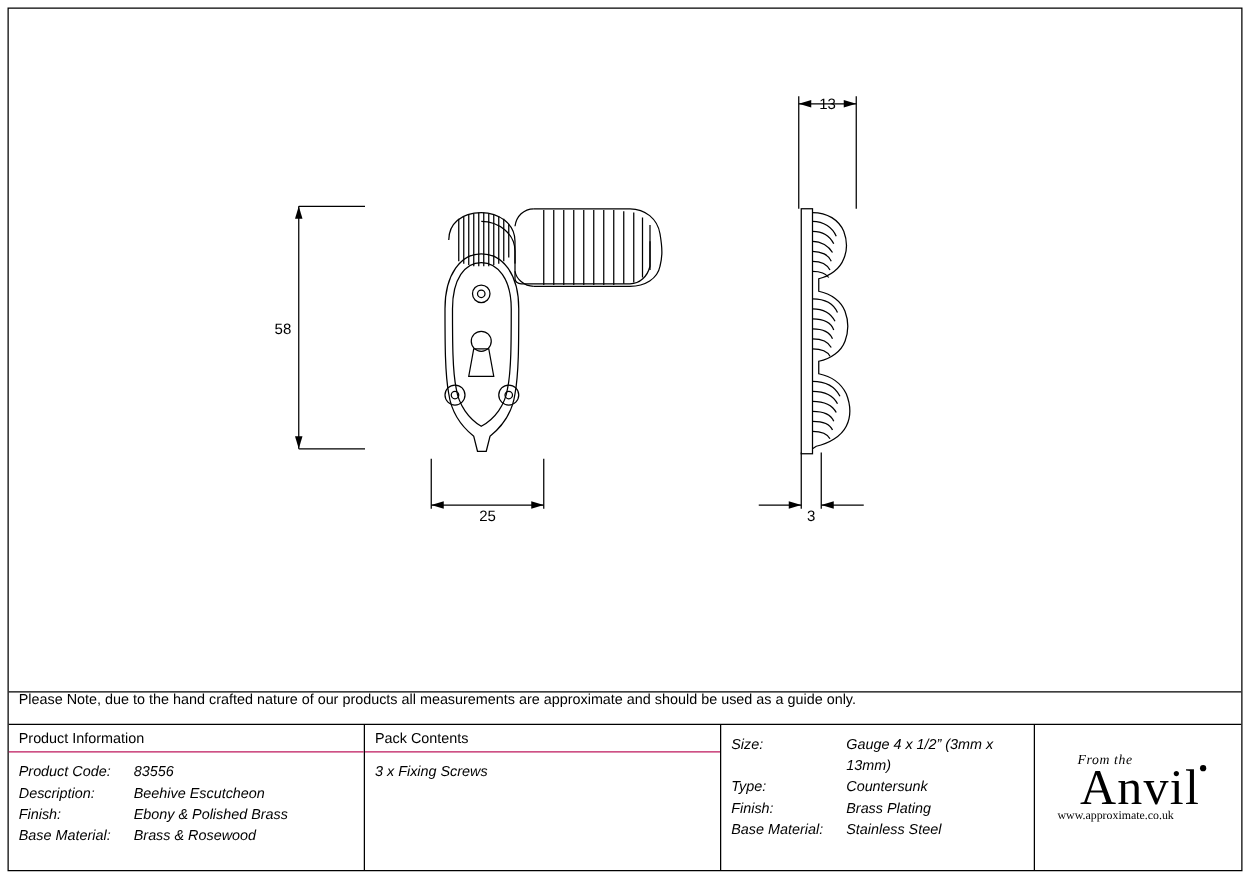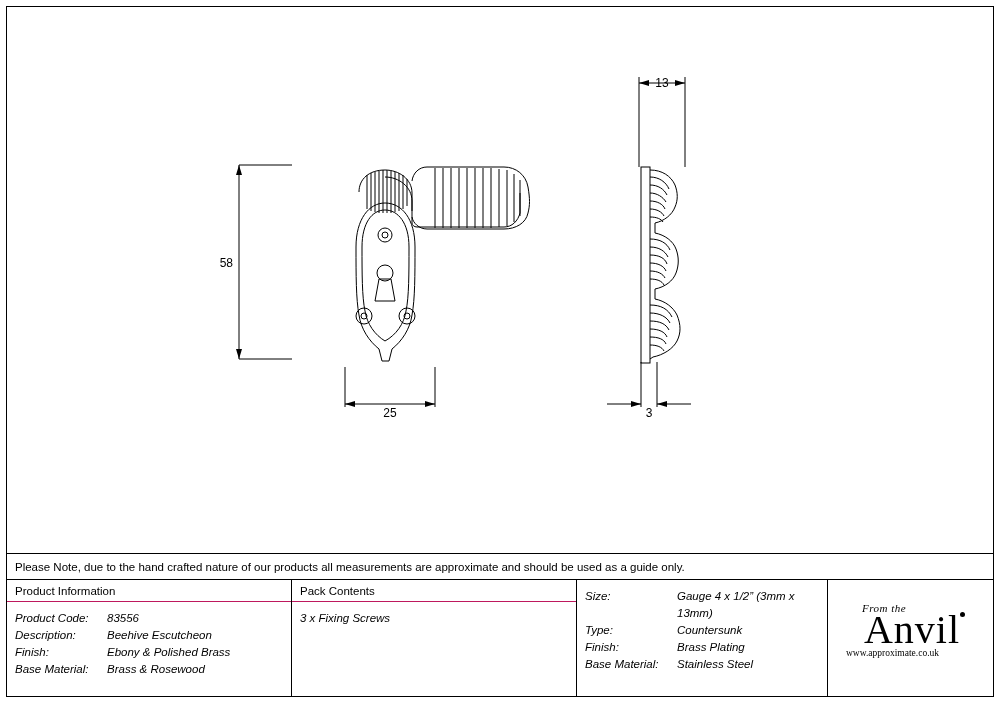--- a/index.html
+++ b/index.html
@@ -38,21 +38,21 @@
   .note-bar {
     position: absolute;
     left: 7px;
     top: 553px;
     width: 986px;
     height: 27px;
     border-top: 1px solid #000;
     border-bottom: 1px solid #000;
     box-sizing: border-box;
     display: flex;
-    align-items: center;
+    align-items: flex-start;
     padding-left: 8px;
     font-size: 11.5px;
   }
   .info {
     position: absolute;
     left: 7px;
     top: 580px;
     width: 986px;
     height: 116px;
     display: flex;

